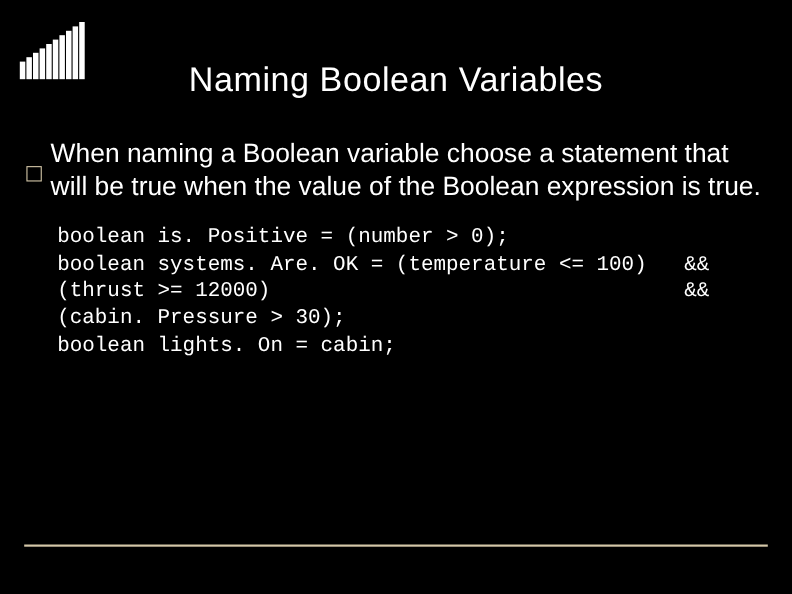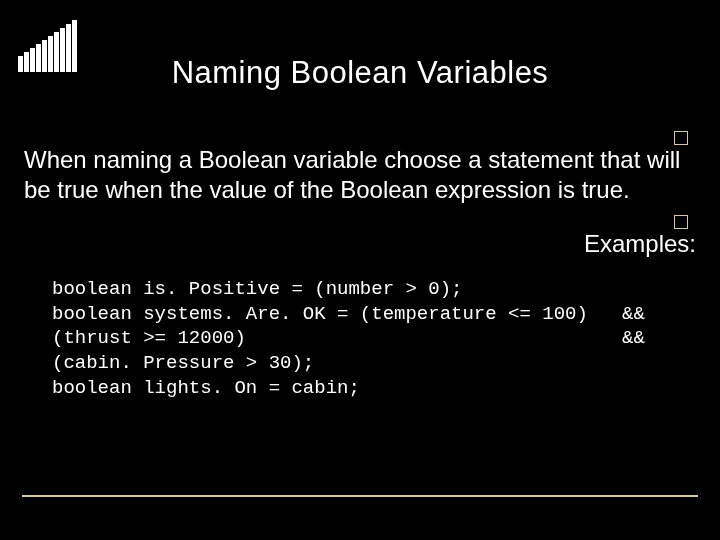--- a/index.html
+++ b/index.html
@@ -34,23 +34,22 @@
     letter-spacing: 0.5px;
   }
   .content {
     position: absolute;
     top: 125px;
     left: 24px;
     right: 24px;
   }
   .bullet-item {
     display: flex;
-    align-items: flex-end;
+    align-items: center;
     margin-bottom: 4px;
-    flex-direction: column;
   }
   .bullet-box {
     width: 14px;
     height: 14px;
     border: 1.5px solid #d4c7a8;
     margin-top: 6px;
     margin-right: 8px;
     flex-shrink: 0;
   }
   .bullet-text {
@@ -92,24 +91,20 @@
 
 <h1 class="title">Naming Boolean Variables</h1>
 
 <div class="content">
 
   <div class="bullet-item">
     <div class="bullet-box"></div>
     <div class="bullet-text">When naming a Boolean variable choose a statement that will be true when the value of the Boolean expression is true.</div>
   </div>
 
-  <div class="bullet-item">
-    <div class="bullet-box"></div>
-    <div class="bullet-text">Examples:</div>
-  </div>
 
   <div class="code-block"><span>boolean is. Positive = (number &gt; 0);</span>
 <span>boolean systems. Are. OK = (temperature &lt;= 100)   &amp;&amp;</span>
 <span>(thrust &gt;= 12000)                                 &amp;&amp;</span>
 <span>(cabin. Pressure &gt; 30);</span>
 <span>boolean lights. On = cabin;</span></div>
 
 </div>
 
 <div class="hr-line"></div>

